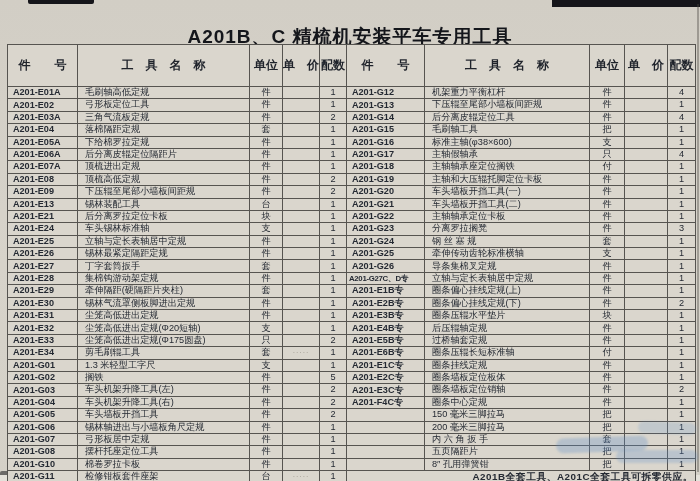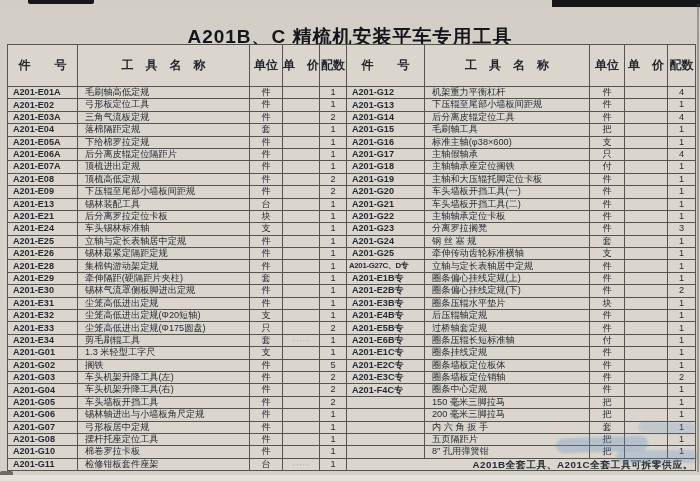--- a/index.html
+++ b/index.html
@@ -236,20 +236,32 @@
           <td class="un">件</td>
           <td class="pr"></td>
           <td class="qt">1</td>
           <td class="id">A201-G25</td>
           <td class="nm">牵伸传动齿轮标准横轴</td>
           <td class="un">支</td>
           <td class="pr"></td>
           <td class="qt">1</td>
         </tr>
         <tr>
+          <td class="id">A201-E27</td>
+          <td class="nm">丁字套筒扳手</td>
+          <td class="un">套</td>
+          <td class="pr"></td>
+          <td class="qt">1</td>
+          <td class="id">A201-G26</td>
+          <td class="nm">导条集棉叉定规</td>
+          <td class="un">件</td>
+          <td class="pr"></td>
+          <td class="qt">1</td>
+        </tr>
+        <tr>
           <td class="id">A201-E28</td>
           <td class="nm">集棉钩游动架定规</td>
           <td class="un">件</td>
           <td class="pr"></td>
           <td class="qt">1</td>
           <td class="id small">A201-G27C、D专</td>
           <td class="nm">立轴与定长表轴居中定规</td>
           <td class="un">件</td>
           <td class="pr"></td>
           <td class="qt">1</td>

